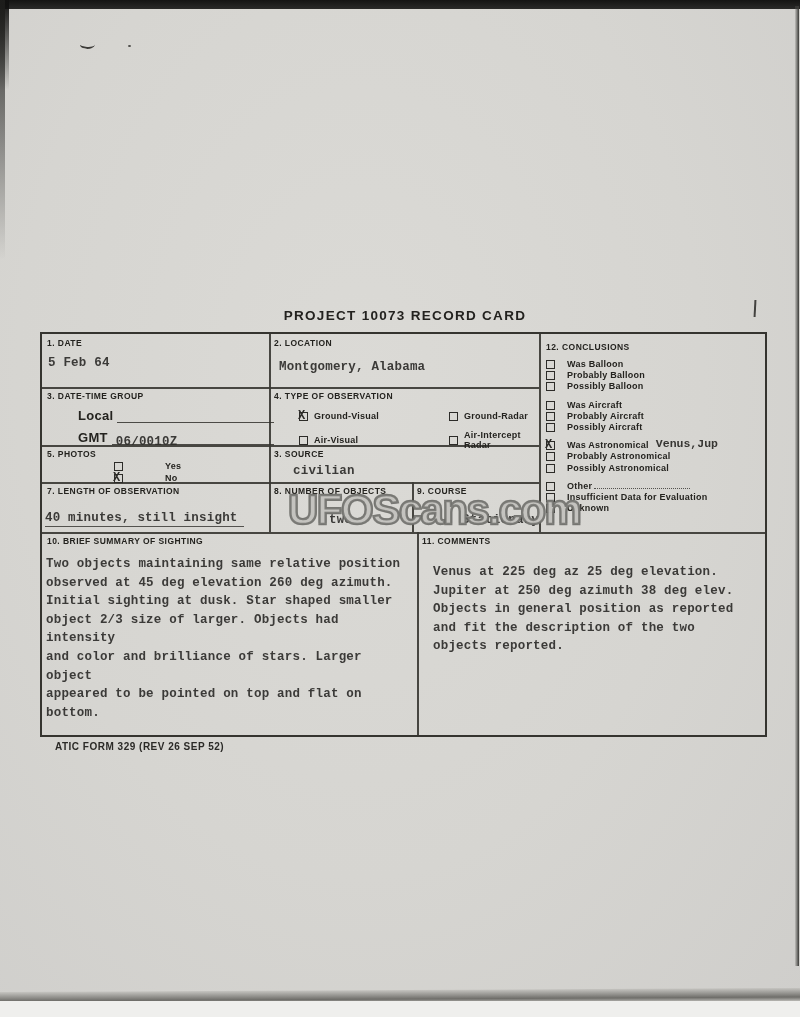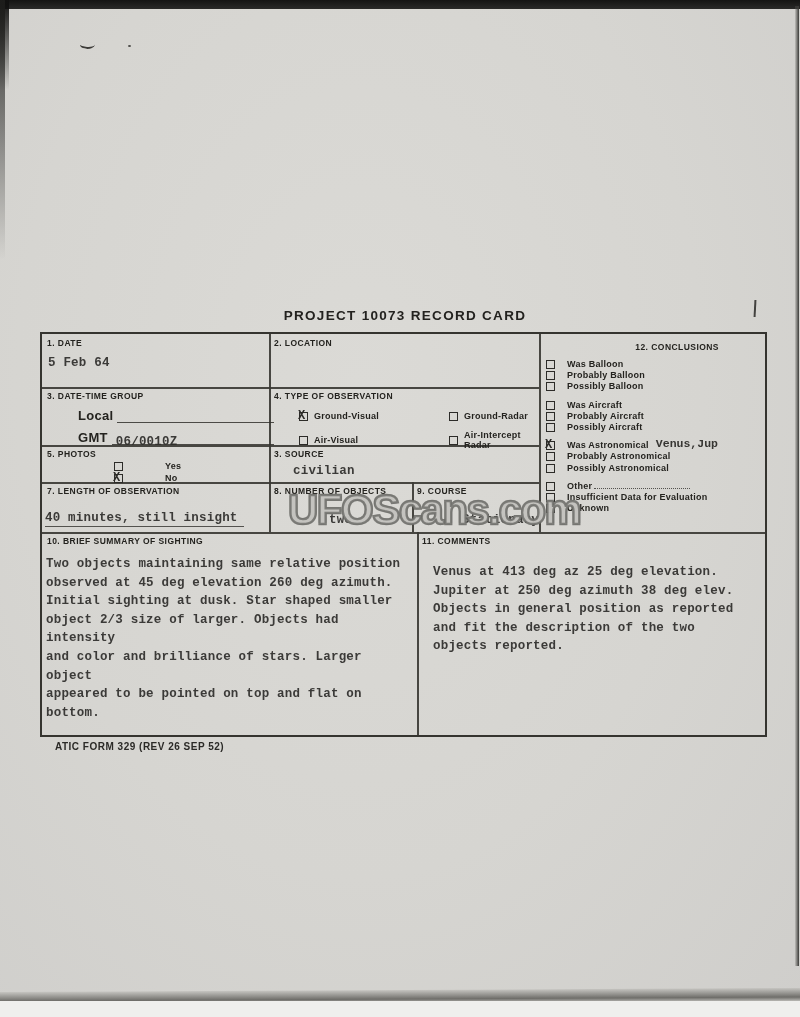--- a/index.html
+++ b/index.html
@@ -45,21 +45,21 @@
   .c-location{left:227px;top:0;width:270px;height:53px;}
   .c-dtg{left:0;top:53px;width:227px;height:58px;}
   .c-obs{left:227px;top:53px;width:270px;height:58px;}
   .c-photos{left:0;top:111px;width:227px;height:37px;}
   .c-source{left:227px;top:111px;width:270px;height:37px;}
   .c-length{left:0;top:148px;width:227px;height:50px;}
   .c-numobj{left:227px;top:148px;width:143px;height:50px;}
   .c-course{left:370px;top:148px;width:127px;height:50px;}
   .c-summary{left:0;top:198px;width:375px;height:203px;}
   .c-comments{left:375px;top:198px;width:348px;height:203px;}
-  .c-conclusions{left:497px;top:0;width:180px;height:198px;text-align:right;}
+  .c-conclusions{left:497px;top:0;width:180px;height:198px;}
 
   .v-date{margin:8px 0 0 6px;}
   .v-location{margin:12px 0 0 10px;}
   .dtg-row{display:flex;align-items:flex-end;width:196px;margin:7px 0 0 36px;}
   .dtg-row .sl{font-size:13px;font-weight:700;color:#24231f;letter-spacing:.3px;}
   .dtg-row .fill{flex:1;border-bottom:1.6px solid rgba(50,49,45,.85);height:12px;margin-left:4px;}
   .dtg-row .fill .typed{font-size:12.5px;position:relative;top:-1px;padding-left:4px;}
   .obs-grid{display:grid;grid-template-columns:150px 1fr;row-gap:9px;margin:10px 0 0 30px;}
   .cb{display:flex;align-items:center;}
   .box{display:inline-block;width:7px;height:7px;border:1.4px solid #2c2b28;position:relative;flex:none;}
@@ -121,20 +121,21 @@
     <div class="hl hl3"></div>
     <div class="hl hl4"></div>
 
     <div class="cell c-date">
       <div class="flabel">1. DATE</div>
       <div class="typed v-date">5 Feb 64</div>
     </div>
 
     <div class="cell c-location">
       <div class="flabel">2. LOCATION</div>
+      <div class="typed v-location">Montgomery, Alabama</div>
     </div>
 
     <div class="cell c-dtg">
       <div class="flabel">3. DATE-TIME GROUP</div>
       <div class="dtg-row">
         <span class="sl">Local</span>
         <span class="fill"></span>
       </div>
       <div class="dtg-row">
         <span class="sl">GMT</span>
@@ -203,21 +204,21 @@
       <div class="typed p-summary">Two objects maintaining same relative position
 observed at 45 deg elevation 260 deg azimuth.
 Initial sighting at dusk. Star shaped smaller
 object 2/3 size of larger. Objects had intensity
 and color and brilliance of stars. Larger object
 appeared to be pointed on top and flat on bottom.</div>
     </div>
 
     <div class="cell c-comments">
       <div class="flabel">11. COMMENTS</div>
-      <div class="typed p-comments">Venus at 413 deg az 25 deg elevation.
+      <div class="typed p-comments">Venus at 225 deg az 25 deg elevation.
 Jupiter at 250 deg azimuth 38 deg elev.
 Objects in general position as reported
 and fit the description of the two
 objects reported.</div>
     </div>
 
     <div class="cell c-conclusions conc">
       <div class="flabel" style="padding-left:0;">12. CONCLUSIONS</div>
 
       <div class="grp">

